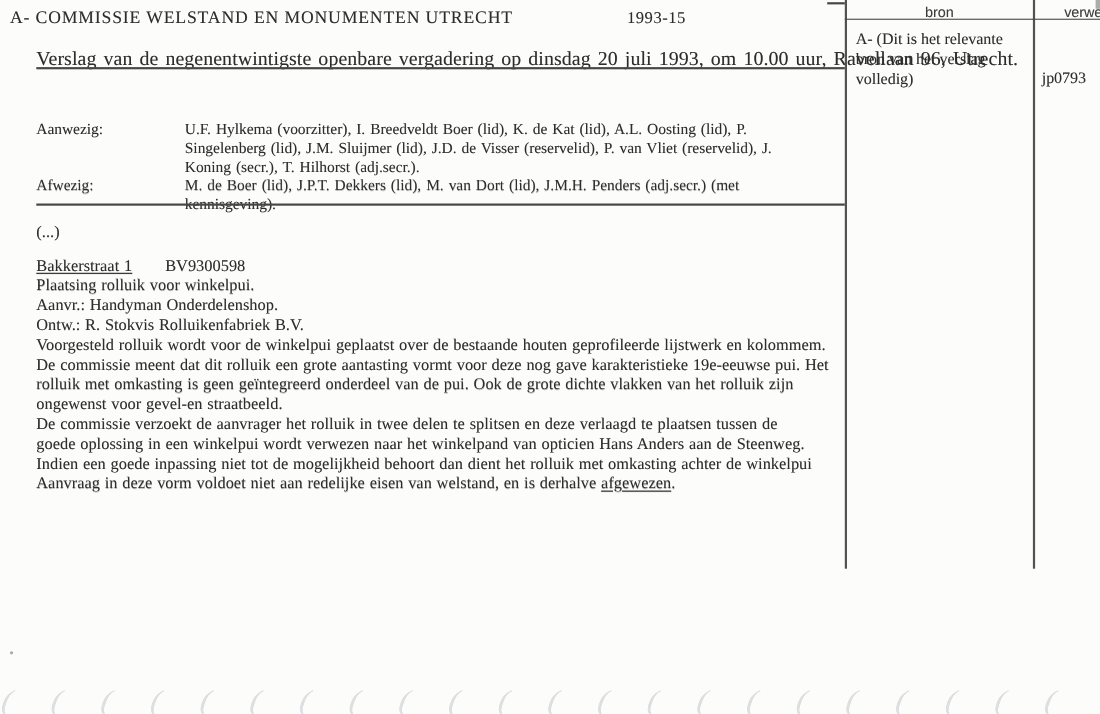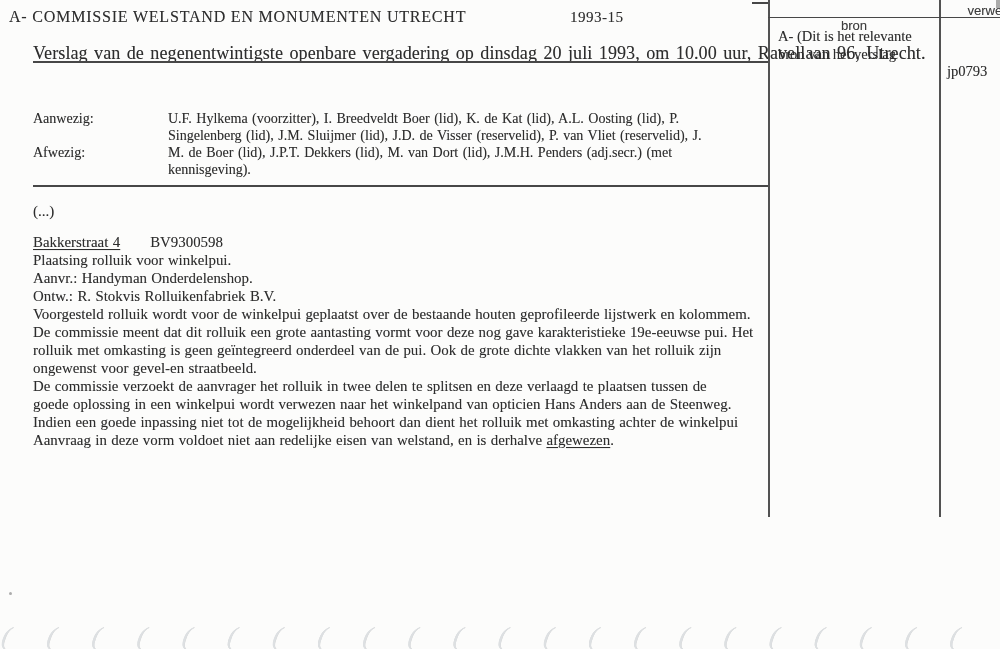--- a/index.html
+++ b/index.html
@@ -45,65 +45,67 @@
   <div class="abs docnum nw" style="left:570px;top:9px;">1993-15</div>
   <div class="abs subtitle nw" style="left:33px;top:43px;">Verslag van de negenentwintigste openbare vergadering op dinsdag 20 juli 1993, om 10.00 uur, Ravellaan 96, Utrecht.</div>
   <div class="hline" style="left:33px;top:61px;width:735px;height:2px;"></div>
 
   <div class="abs att" style="left:33px;top:77px;width:735px;">
     <div class="att-row">
       <div class="att-label nw">Aanwezig:</div>
       <div class="att-lines">
         <div class="nw">U.F. Hylkema (voorzitter), I. Breedveldt Boer (lid), K. de Kat (lid), A.L. Oosting (lid), P.</div>
         <div class="nw">Singelenberg (lid), J.M. Sluijmer (lid), J.D. de Visser (reservelid), P. van Vliet (reservelid), J.</div>
+        <div class="nw">Koning (secr.), T. Hilhorst (adj.secr.).</div>
       </div>
     </div>
     <div class="att-row">
       <div class="att-label nw">Afwezig:</div>
       <div class="att-lines">
         <div class="nw">M. de Boer (lid), J.P.T. Dekkers (lid), M. van Dort (lid), J.M.H. Penders (adj.secr.) (met</div>
         <div class="nw">kennisgeving).</div>
       </div>
     </div>
   </div>
   <div class="hline" style="left:33px;top:185px;width:735px;height:2px;"></div>
 
   <div class="abs bodytxt nw" style="left:33px;top:202px;">(...)</div>
 
   <div class="abs bodytxt" style="left:33px;top:233px;width:735px;">
     <div class="bl">
-      <span class="u">Bakkerstraat 4</span><span class="casegap"></span><span>BV9300598</span>
+      <span class="u">Bakkerstraat 1</span><span class="casegap"></span><span>BV9300598</span>
     </div>
     <div class="bl">Plaatsing rolluik voor winkelpui.</div>
     <div class="bl">Aanvr.: Handyman Onderdelenshop.</div>
     <div class="bl">Ontw.: R. Stokvis Rolluikenfabriek B.V.</div>
     <div class="bl">Voorgesteld rolluik wordt voor de winkelpui geplaatst over de bestaande houten geprofileerde lijstwerk en kolommem.</div>
     <div class="bl">De commissie meent dat dit rolluik een grote aantasting vormt voor deze nog gave karakteristieke 19e-eeuwse pui. Het</div>
     <div class="bl">rolluik met omkasting is geen geïntegreerd onderdeel van de pui. Ook de grote dichte vlakken van het rolluik zijn</div>
     <div class="bl">ongewenst voor gevel-en straatbeeld.</div>
     <div class="bl">De commissie verzoekt de aanvrager het rolluik in twee delen te splitsen en deze verlaagd te plaatsen tussen de</div>
     <div class="bl">goede oplossing in een winkelpui wordt verwezen naar het winkelpand van opticien Hans Anders aan de Steenweg.</div>
     <div class="bl">Indien een goede inpassing niet tot de mogelijkheid behoort dan dient het rolluik met omkasting achter de winkelpui</div>
     <div class="bl">
       <span>Aanvraag in deze vorm voldoet niet aan redelijke eisen van welstand, en is derhalve </span><span class="u">afgewezen</span><span>.</span>
     </div>
   </div>
 
   <div class="vline" style="left:768px;top:0;height:517px;"></div>
   <div class="vline" style="left:939px;top:0;height:517px;"></div>
   <div class="hline" style="left:752px;top:2px;width:16px;height:1.5px;"></div>
 
-  <div class="abs sidehead nw" style="left:769px;top:18px;width:170px;">bron</div>
+  <div class="abs sidehead nw" style="left:769px;top:3px;width:170px;">bron</div>
   <div class="abs sidehead nw" style="left:952px;top:3px;width:80px;">verwerkt</div>
   <div class="hline" style="left:768px;top:17px;width:172px;height:1px;"></div>
   <div class="hline" style="left:939px;top:17px;width:61px;height:1px;"></div>
 
   <div class="abs sidenote" style="left:778px;top:27px;width:158px;">
     <div class="nw">A- (Dit is het relevante</div>
     <div class="nw">bron van het verslag</div>
+    <div class="nw">volledig)</div>
   </div>
   <div class="abs sidenote nw" style="left:947px;top:62px;">jp0793</div>
 
   <div class="abs marks" style="left:2px;top:622px;width:1000px;">( ( ( ( ( ( ( ( ( ( ( ( ( ( ( ( ( ( ( ( ( (</div>
   <div class="abs speck" style="left:9px;top:592px;"></div>
   <div class="abs smudge" style="left:996px;top:0;"></div>
 
 </div>
 
 </body></html>

